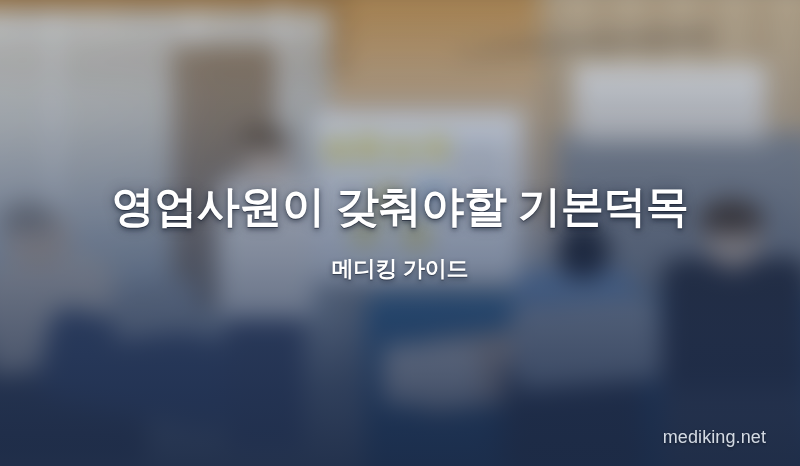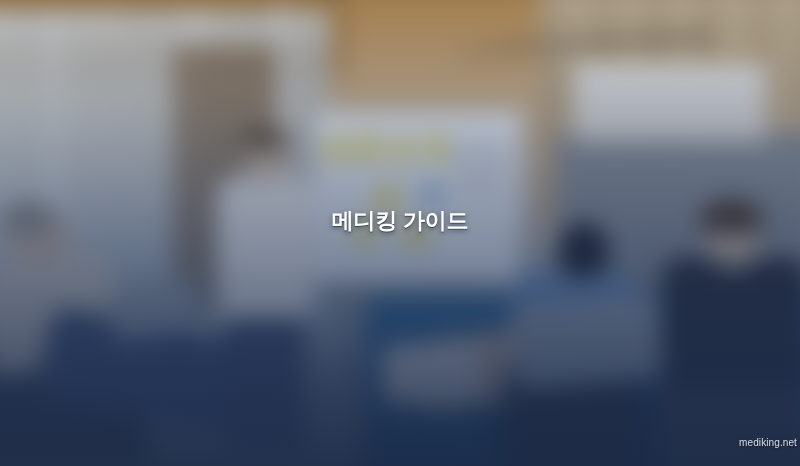--- a/index.html
+++ b/index.html
@@ -177,22 +177,22 @@
     line-height:1.2;
     font-weight:bold;
     color:#ffffff;
     letter-spacing:-0.2px;
     text-shadow:
       0 1px 0 rgba(20,28,44,.5),
       0 2px 5px rgba(10,18,34,.5);
   }
 
   .watermark{
-    position:absolute;right:3px;bottom:18px;
-    font-size:10px;
+    position:absolute;right:34px;bottom:18px;
+    font-size:18px;
     color:#e3e9f1;
     letter-spacing:.1px;
     opacity:.92;
     text-shadow:0 1px 3px rgba(0,0,0,.45);
   }
 </style>
 </head>
 <body>
 
 <div class="banner">
@@ -254,18 +254,19 @@
     <div class="manD-legs"></div>
     <div class="manD-body"></div>
     <div class="manD-head"></div>
     <div class="manD-hair"></div>
   </div>
 
   <div class="overlay-tint"></div>
   <div class="overlay"></div>
 
   <div class="text-block">
+    <h1 class="title">영업사원이 갖춰야할 기본덕목</h1>
     <p class="subtitle">메디킹 가이드</p>
   </div>
 
   <div class="watermark">mediking.net</div>
 
 </div>
 
 </body></html>

